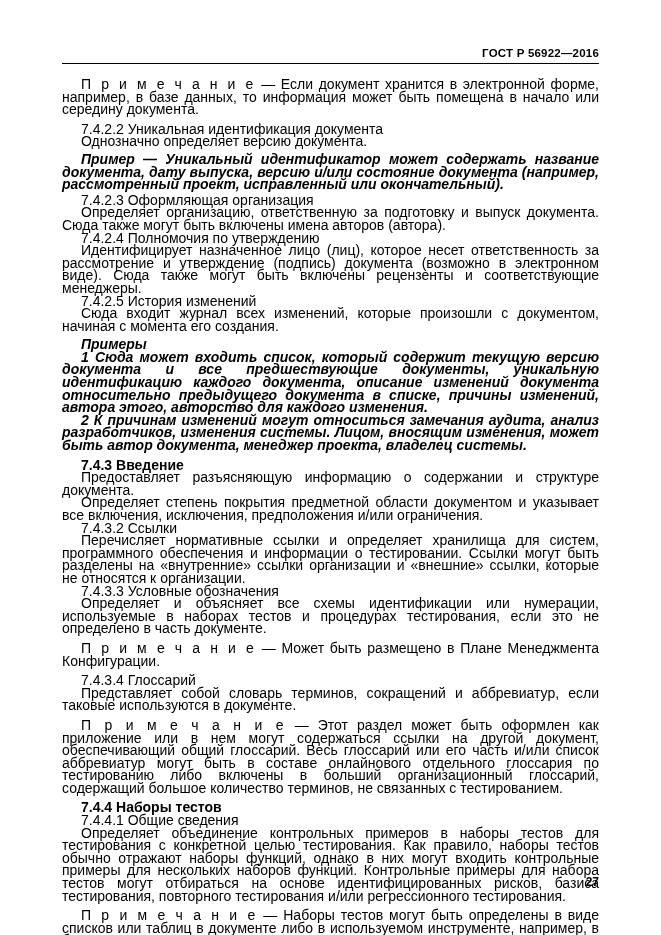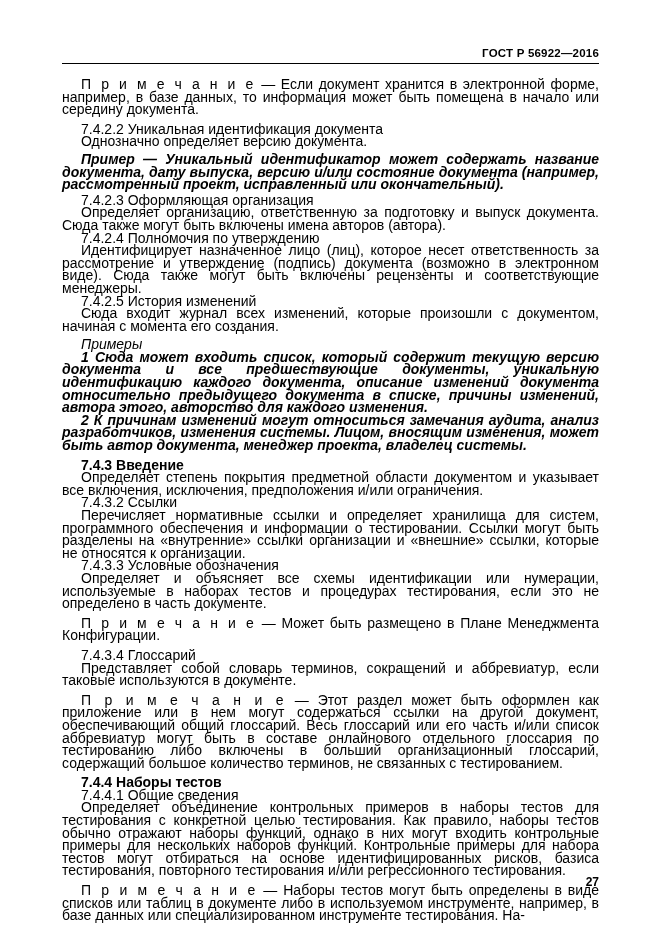--- a/index.html
+++ b/index.html
@@ -57,21 +57,21 @@
     text-indent: 19px;
     margin-top: 7px;
   }
   .example-block {
     font-style: italic;
     font-weight: bold;
     margin-top: 5px;
     margin-bottom: 3px;
   }
   .examples-title {
-    font-weight: normal;
+    font-weight: bold;
     font-style: italic;
     text-indent: 19px;
     margin-top: 6px;
   }
   .example-item {
     font-weight: bold;
     font-style: italic;
     text-indent: 19px;
     margin-top: 0px;
   }
@@ -111,20 +111,21 @@
     <p class="indent">Идентифицирует назначенное лицо (лиц), которое несет ответственность за рассмотрение и утверждение (подпись) документа (возможно в электронном виде). Сюда также могут быть включены рецензенты и соответствующие менеджеры.</p>
 
     <p class="clause-head">7.4.2.5  История изменений</p>
     <p class="indent">Сюда входит журнал всех изменений, которые произошли с документом, начиная с момента его создания.</p>
 
     <p class="examples-title">Примеры</p>
     <p class="example-item">1 Сюда может входить список, который содержит текущую версию документа и все предшествующие документы, уникальную идентификацию каждого документа, описание изменений документа относительно предыдущего документа в списке, причины изменений, автора этого, авторство для каждого изменения.</p>
     <p class="example-item">2 К причинам изменений могут относиться замечания аудита, анализ разработчиков, изменения системы. Лицом, вносящим изменения, может быть автор документа, менеджер проекта, владелец системы.</p>
 
     <p class="bold-head">7.4.3  Введение</p>
+    <p class="indent">Предоставляет разъясняющую информацию о содержании и структуре документа.</p>
 
     <p class="indent">Определяет степень покрытия предметной области документом и указывает все включения, исключения, предположения и/или ограничения.</p>
 
     <p class="clause-head">7.4.3.2  Ссылки</p>
     <p class="indent">Перечисляет нормативные ссылки и определяет хранилища для систем, программного обеспечения и информации о тестировании. Ссылки могут быть разделены на «внутренние» ссылки организации и «внешние» ссылки, которые не относятся к организации.</p>
 
     <p class="clause-head">7.4.3.3  Условные обозначения</p>
     <p class="indent">Определяет и объясняет все схемы идентификации или нумерации, используемые в наборах тестов и процедурах тестирования, если это не определено в часть документе.</p>
 
     <p class="note indent gap-top"><span class="sp-letters">П р и м е ч а н и е</span><span> — Может быть размещено в Плане Менеджмента Конфигурации.</span></p>

